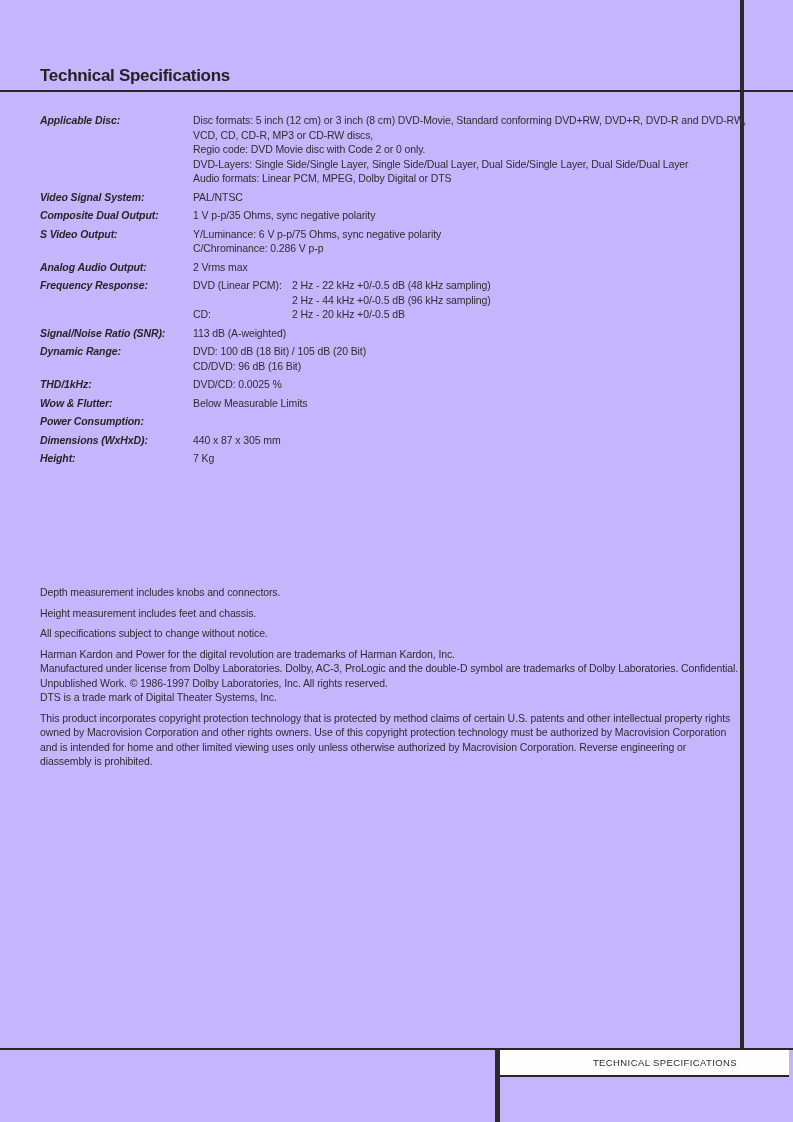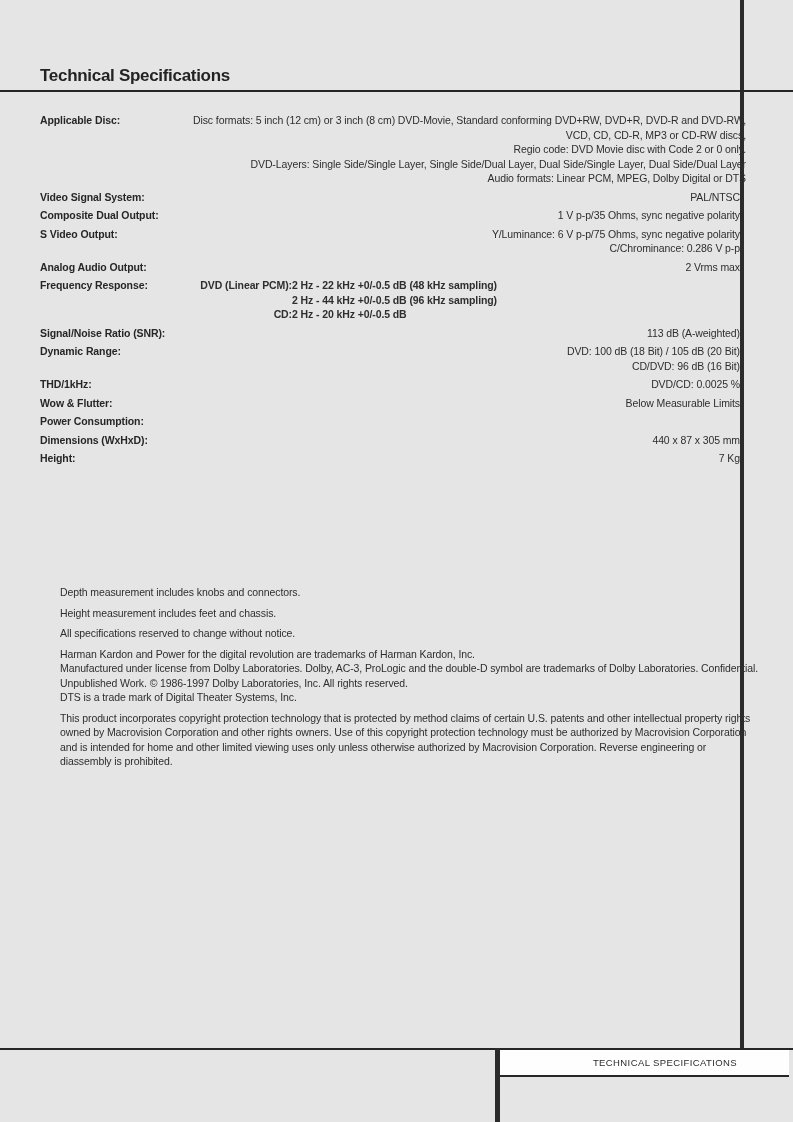--- a/index.html
+++ b/index.html
@@ -1,20 +1,20 @@
 <!DOCTYPE html>
 <html><head>
 <meta charset="utf-8">
 <style>
   html, body { margin:0; padding:0; background:#ffffff; }
   .page {
     position: relative;
     width: 793px;
     height: 1122px;
-    background: #e5e5e5;
+    background: #c4b5fd;
     overflow: hidden;
     font-family: "Liberation Sans", sans-serif;
     color: #2e2e2e;
     letter-spacing: -0.1px;
   }
   
   .right-rule {
     position: absolute;
     left: 740px; top: 0;
     width: 4px; height: 1077px;
@@ -40,32 +40,32 @@
     left: 40px; top: 113px;
     width: 700px;
     font-size: 10.5px;
     line-height: 14.5px;
   }
   .spec-row { display: flex; margin-bottom: 4px; }
   .spec-label {
     flex: 0 0 153px;
     font-weight: bold;
     color: #262626;
-  }
-  .spec-value { flex: 1; white-space: nowrap; text-align: right; }
-  .fr-line { display: flex; font-weight: bold; }
+    font-style: italic;
+  }
+  .spec-value { flex: 1; white-space: nowrap; }
+  .fr-line { display: flex; }
   .fr-sub { flex: 0 0 99px; }
   
   .notes {
     position: absolute;
     left: 40px; top: 585px;
     width: 700px;
     font-size: 10.5px;
     line-height: 14.5px;
-    margin-left: 20px;
   }
   .note { margin-bottom: 6px; }
   
   .footer-rule {
     position: absolute;
     left: 0; top: 1048px;
     width: 793px; height: 2px;
     background: #262626;
   }
   .footer-tab {
@@ -215,21 +215,21 @@
   </div>
 
   <div class="notes">
     <div class="note">
       <div>Depth measurement includes knobs and connectors.</div>
     </div>
     <div class="note">
       <div>Height measurement includes feet and chassis.</div>
     </div>
     <div class="note">
-      <div>All specifications reserved to change without notice.</div>
+      <div>All specifications subject to change without notice.</div>
     </div>
     <div class="note">
       <div>Harman Kardon and Power for the digital revolution are trademarks of Harman Kardon, Inc.</div>
       <div>Manufactured under license from Dolby Laboratories. Dolby, AC-3, ProLogic and the double-D symbol are trademarks of Dolby Laboratories. Confidential. Unpublished Work. © 1986-1997 Dolby Laboratories, Inc. All rights reserved.</div>
       <div>DTS is a trade mark of Digital Theater Systems, Inc.</div>
     </div>
     <div class="note">
       <div>This product incorporates copyright protection technology that is protected by method claims of certain U.S. patents and other intellectual property rights owned by Macrovision Corporation and other rights owners. Use of this copyright protection technology must be authorized by Macrovision Corporation and is intended for home and other limited viewing uses only unless otherwise authorized by Macrovision Corporation. Reverse engineering or diassembly is prohibited.</div>
     </div>
   </div>

